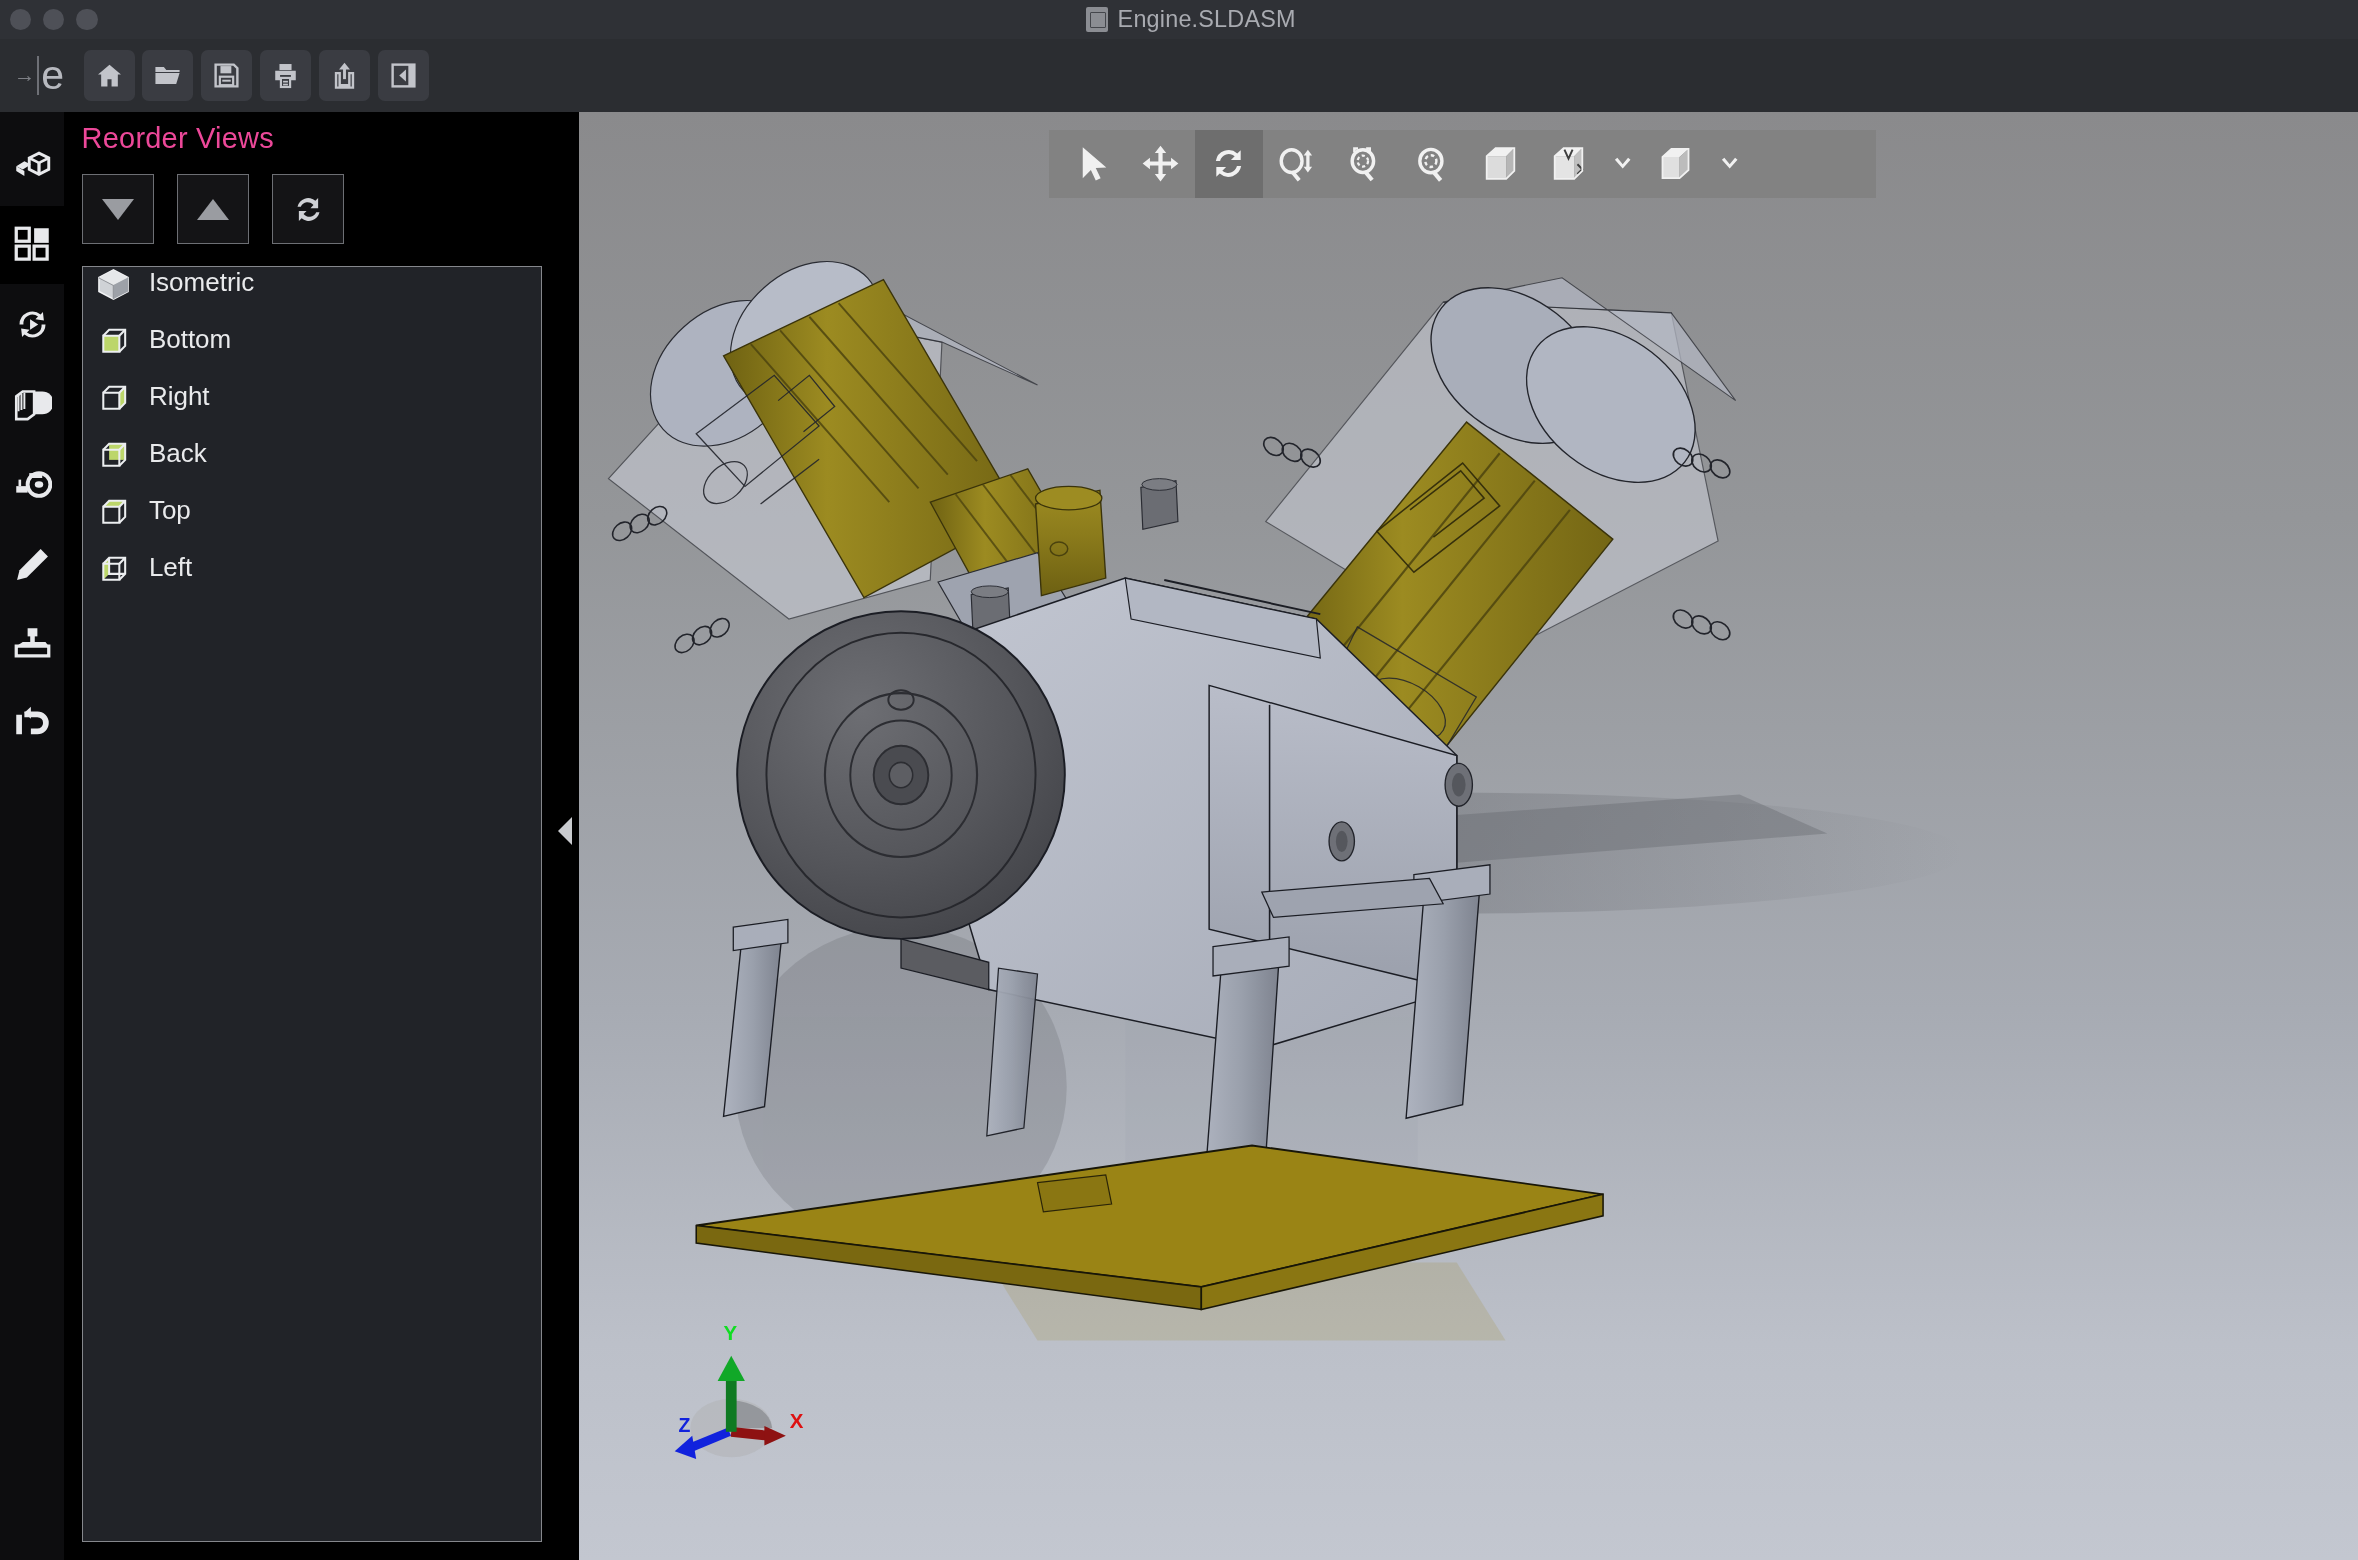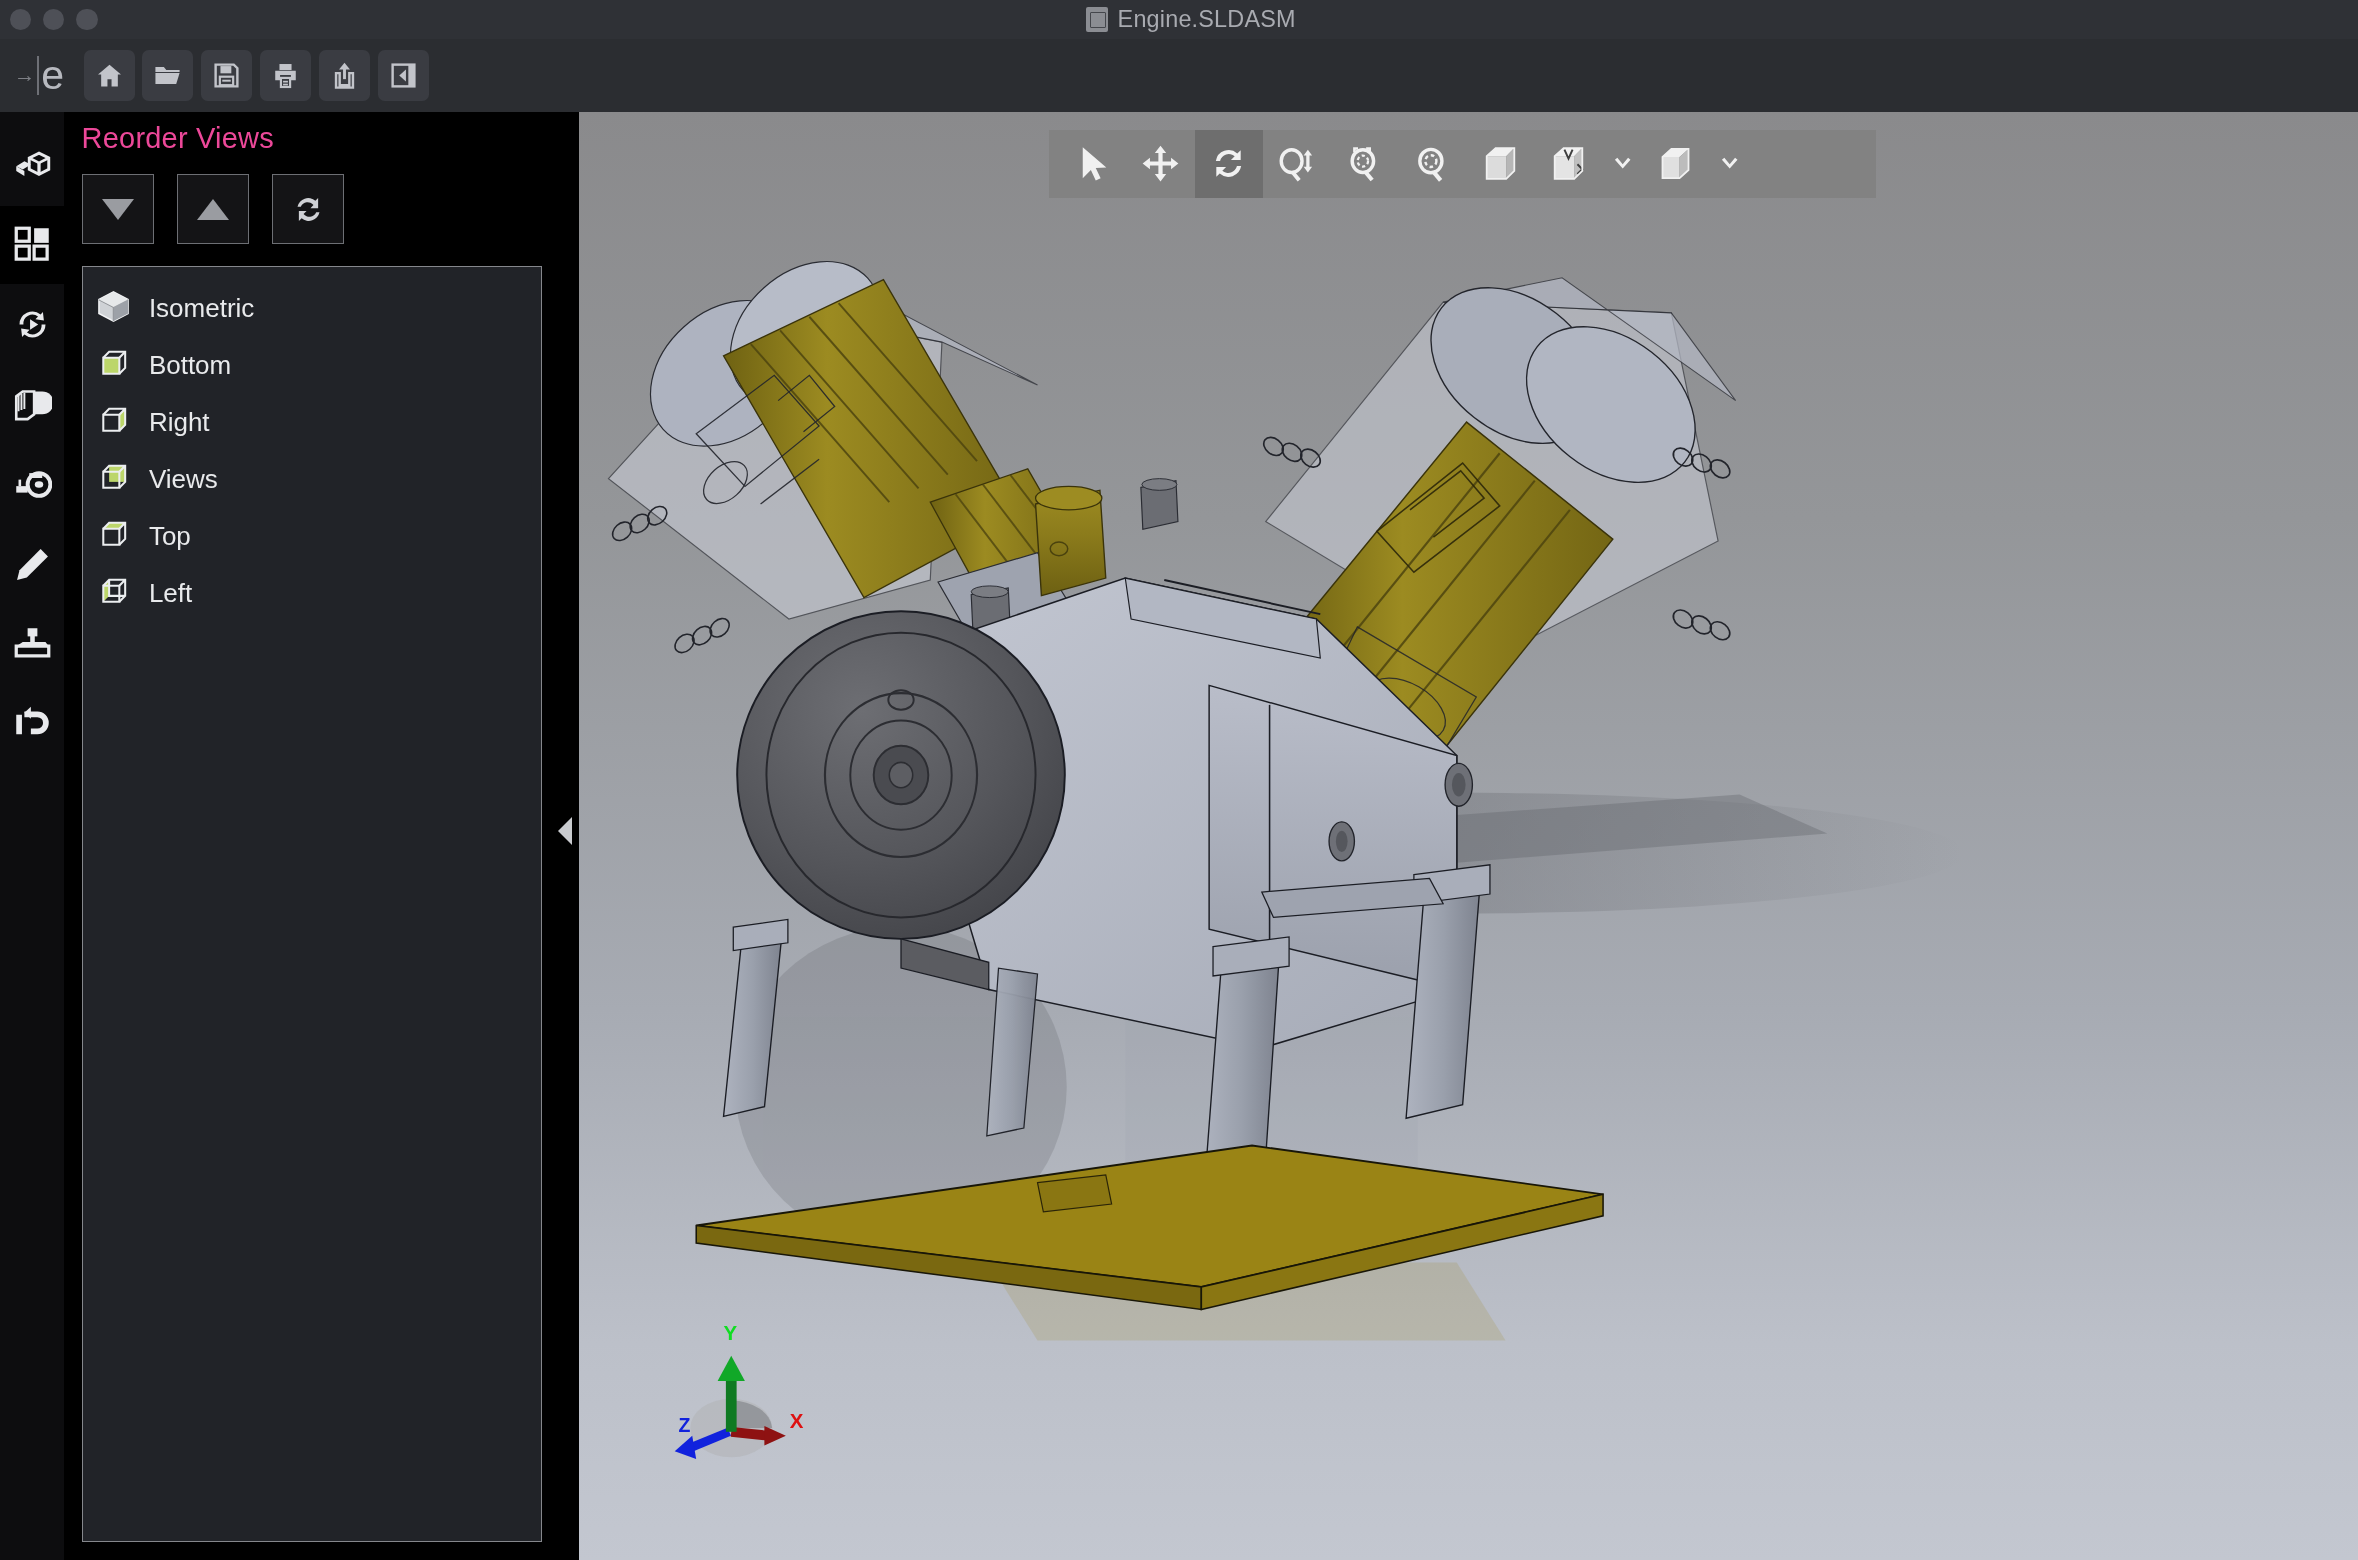--- a/index.html
+++ b/index.html
@@ -75,21 +75,21 @@
   }
   .pbtn .tri-down { width: 0; height: 0; border-left: 16.6px solid transparent; border-right: 16.6px solid transparent; border-top: 21.5px solid #9a9ca1; }
   .pbtn .tri-up   { width: 0; height: 0; border-left: 16.6px solid transparent; border-right: 16.6px solid transparent; border-bottom: 21.5px solid #9a9ca1; }
   .pbtn svg { width: 33px; height: 33px; fill: #cfd1d5; }
 
   .viewlist {
     position: absolute; left: 17.6px; top: 154px; width: 460px; height: 1276px;
     background: #212328; border: 1.5px solid #85878c;
   }
   .view-item {
-    height: 57px; display: flex; align-items: flex-end; gap: 17.6px; padding-left: 13.7px;
+    height: 57px; display: flex; align-items: flex-start; gap: 17.6px; padding-left: 13.7px;
   }
   .view-label { color: #e9eaec; font-size: 26px; }
   .cube { width: 35px; height: 35px; flex: none; }
 
   
   .collapse-handle {
     position: absolute; left: 558px; top: 817px; width: 0; height: 0;
     border-top: 14.6px solid transparent; border-bottom: 14.6px solid transparent;
     border-right: 14.6px solid #c9cbcf;
   }
@@ -294,21 +294,21 @@
         </svg>
         <span class="view-label">Right</span>
       </div>
 
       <div class="view-item">
         <svg class="cube" viewBox="0 0 24 24">
           <path d="M9 4h11v11H9z" fill="#bcd66a"></path>
           <path d="M5 8h11v11H5z" fill="none" stroke="#eceef0" stroke-width="1.4"></path>
           <path d="M5 8 9 4h11v11l-4 4M16 8l4-4" fill="none" stroke="#eceef0" stroke-width="1.4"></path>
         </svg>
-        <span class="view-label">Views</span>
+        <span class="view-label">Back</span>
       </div>
 
       <div class="view-item">
         <svg class="cube" viewBox="0 0 24 24">
           <path d="M5 8 9 4h11l-4 4z" fill="#bcd66a"></path>
           <path d="M5 8h11v11H5z" fill="none" stroke="#eceef0" stroke-width="1.4"></path>
           <path d="M5 8 9 4h11v11l-4 4M16 8l4-4" fill="none" stroke="#eceef0" stroke-width="1.4"></path>
         </svg>
         <span class="view-label">Top</span>
       </div>

